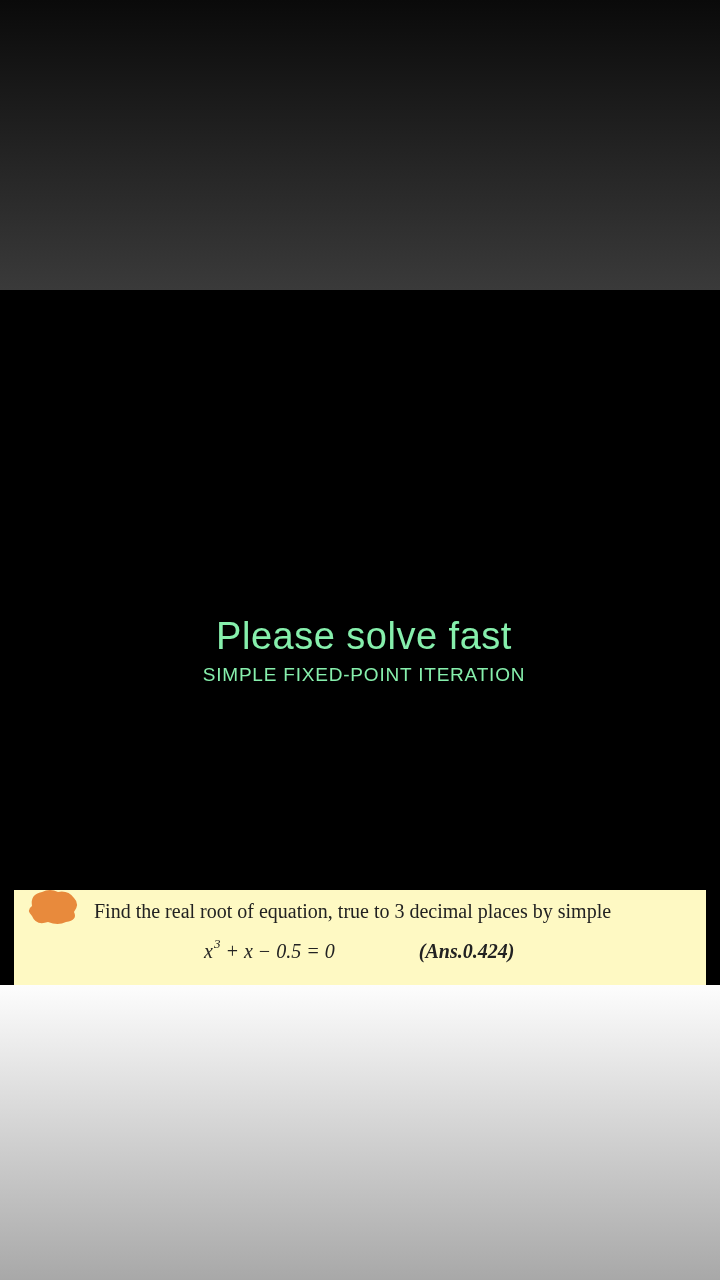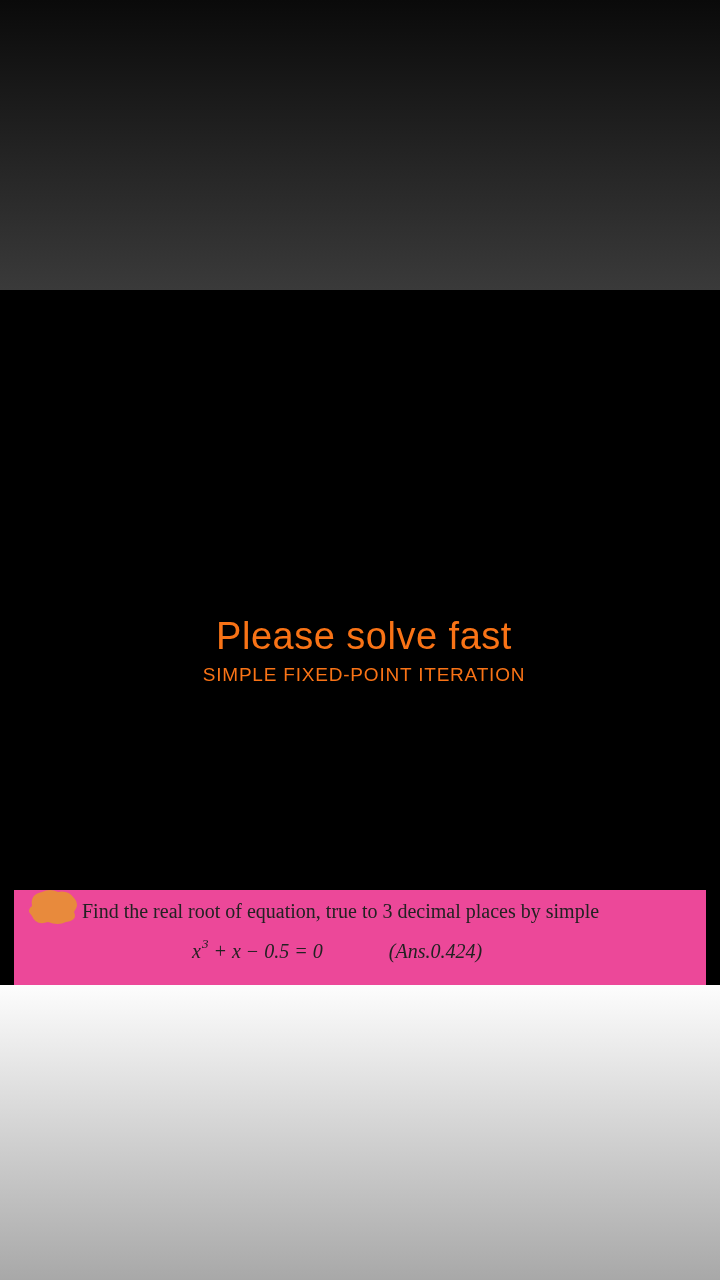--- a/index.html
+++ b/index.html
@@ -26,21 +26,21 @@
       width: 100%;
       height: 710px;
       background: #000;
     }
     .heading-block {
       position: absolute;
       top: 615px;
       left: 0;
       width: 100%;
       text-align: center;
-      color: #f97316;
+      color: #86efac;
       padding-left: 8px;
     }
     .heading-main {
       font-size: 38px;
       font-weight: 400;
       letter-spacing: 0.5px;
       font-family: Arial, sans-serif;
     }
     .heading-sub1 {
       margin-top: 42px;
@@ -53,24 +53,24 @@
       font-size: 19px;
       font-weight: 400;
       letter-spacing: 0.8px;
     }
     .problem-card {
       position: absolute;
       top: 890px;
       left: 14px;
       width: 692px;
       height: 95px;
-      background: #ec4899;
+      background: #fef9c3;
       color: #222;
       font-family: "Times New Roman", serif;
-      padding: 8px 10px 0 8px;
+      padding: 8px 10px 0 20px;
     }
     .blob-icon {
       position: absolute;
       top: -4px;
       left: 6px;
       width: 64px;
       height: 42px;
     }
     .problem-line1 {
       font-size: 20px;
@@ -94,22 +94,23 @@
       position: relative;
     }
     .sup3 {
       font-size: 13px;
       vertical-align: super;
       position: relative;
       top: -2px;
       margin-left: 1px;
     }
     .answer {
-      margin-left: 66px;
+      margin-left: 84px;
       font-style: italic;
+      font-weight: bold;
     }
     .bottom-gradient {
       position: absolute;
       top: 985px;
       left: 0;
       width: 100%;
       height: 295px;
       background: linear-gradient(to bottom, #fdfdfd 0%, #a8a8a8 100%);
     }
   </style>

